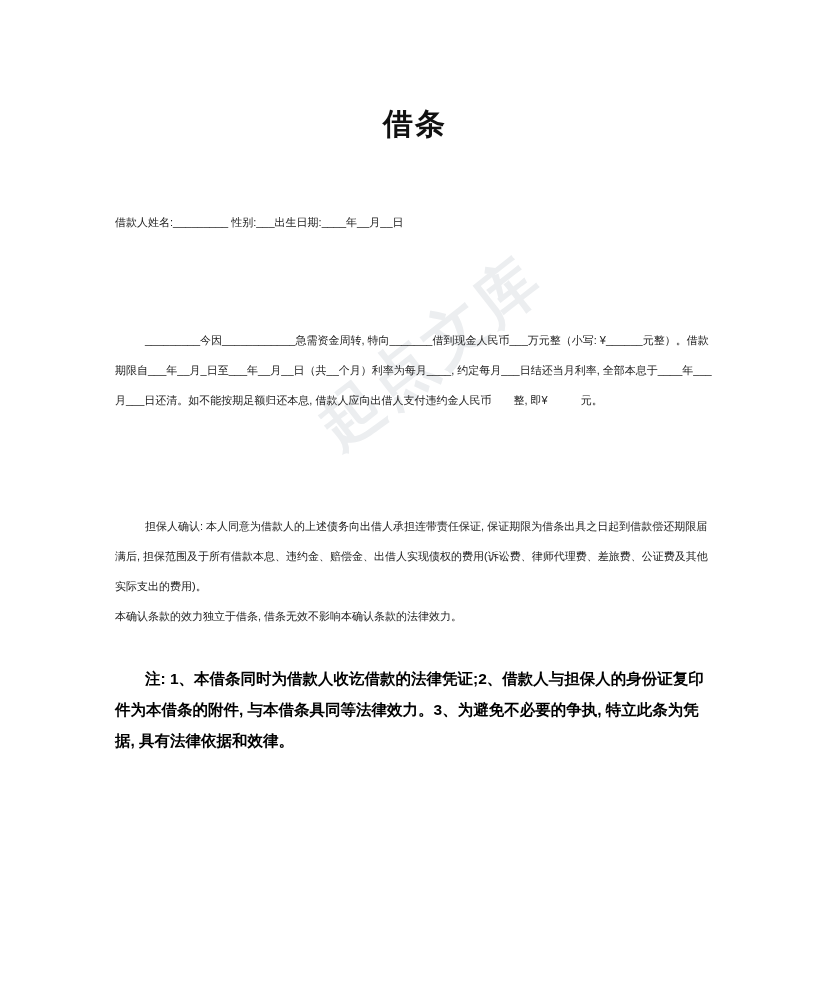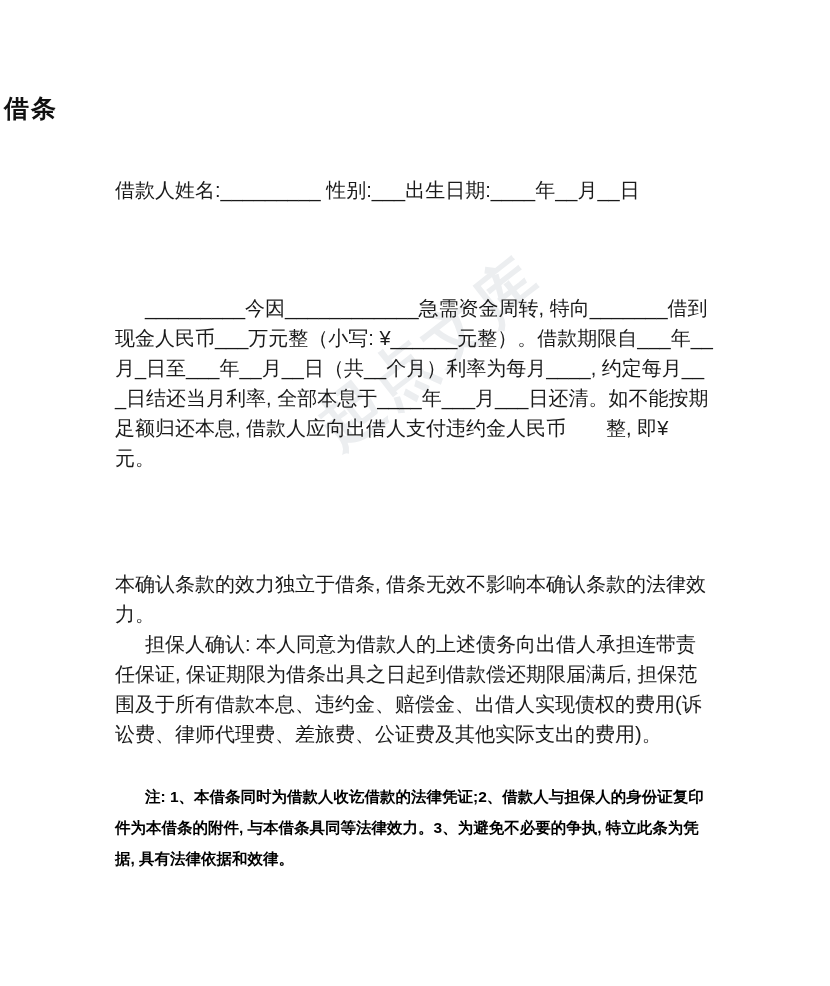--- a/index.html
+++ b/index.html
@@ -49,37 +49,37 @@
     font-family: "Liberation Sans", "DejaVu Sans", sans-serif;
   }
 
   #content {
     position: relative;
     z-index: 1;
     padding: 0;
   }
 
   .doc-title {
-    text-align: left;
-    font-size: 25px;
+    text-align: center;
+    font-size: 30px;
     font-weight: 700;
     letter-spacing: 2px;
-    margin: 4px;
+    margin: 16px;
     padding-top: 88px;
     color: #111111;
   }
 
   .body-block {
     margin: 0 auto;
     width: 600px;
     padding-left: 0px;
   }
 
   .para {
-    font-size: 20px;
+    font-size: 11px;
     line-height: 30px;
     color: #1a1a1a;
     margin: 0;
     text-align: left;
     white-space: pre-wrap;
     word-break: break-all;
   }
 
   .indent {
     text-indent: 30px;
@@ -128,23 +128,23 @@
       <p class="para indent">_________今因____________急需资金周转, 特向_______借到现金人民币___万元整（小写: ¥______元整）。借款期限自___年__月_日至___年__月__日（共__个月）利率为每月____, 约定每月___日结还当月利率, 全部本息于____年___月___日还清。如不能按期足额归还本息, 借款人应向出借人支付违约金人民币　　整, 即¥　　　元。</p>
 
       <div class="gap-m"></div>
 
 
       <div class="gap-m"></div>
 
 
       <div class="gap-m"></div>
 
+      <p class="para indent">担保人确认: 本人同意为借款人的上述债务向出借人承担连带责任保证, 保证期限为借条出具之日起到借款偿还期限届满后, 担保范围及于所有借款本息、违约金、赔偿金、出借人实现债权的费用(诉讼费、律师代理费、差旅费、公证费及其他实际支出的费用)。</p>
+
       <p class="para">本确认条款的效力独立于借条, 借条无效不影响本确认条款的法律效力。</p>
-
-      <p class="para indent">担保人确认: 本人同意为借款人的上述债务向出借人承担连带责任保证, 保证期限为借条出具之日起到借款偿还期限届满后, 担保范围及于所有借款本息、违约金、赔偿金、出借人实现债权的费用(诉讼费、律师代理费、差旅费、公证费及其他实际支出的费用)。</p>
 
       <div class="gap-m"></div>
 
       <p class="note">注: 1、本借条同时为借款人收讫借款的法律凭证;2、借款人与担保人的身份证复印件为本借条的附件, 与本借条具同等法律效力。3、为避免不必要的争执, 特立此条为凭据, 具有法律依据和效律。</p>
 
     </div>
   </div>
 </div>
 
 </body></html>

